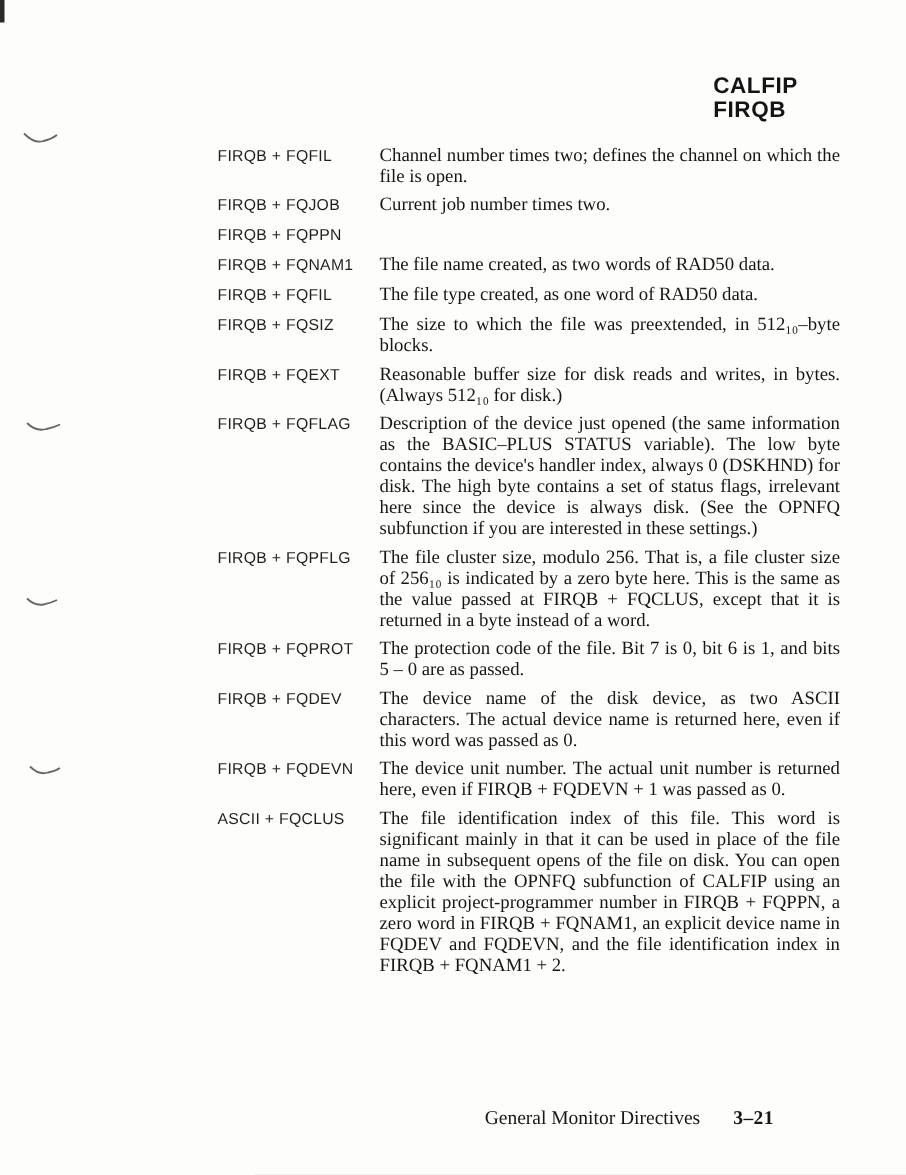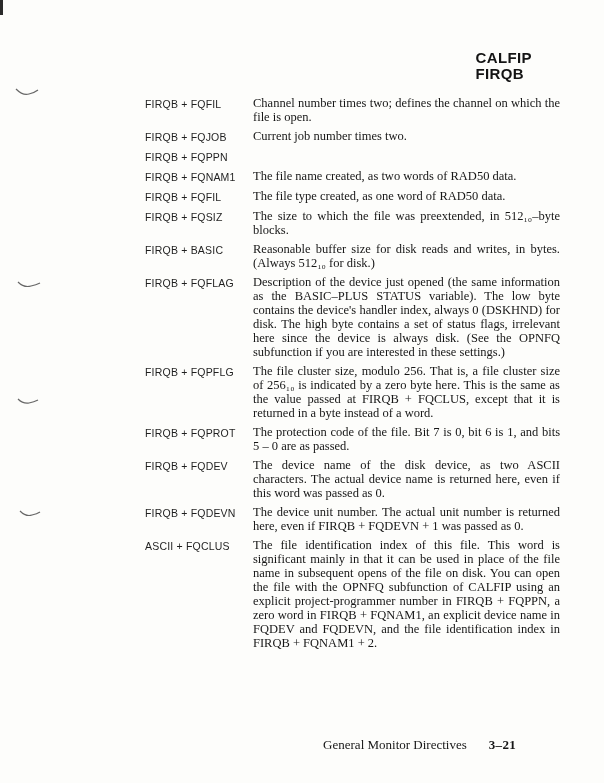--- a/index.html
+++ b/index.html
@@ -93,21 +93,21 @@
     </div>
     <div class="row">
       <div class="label">FIRQB + FQFIL</div>
       <div class="desc">The file type created, as one word of RAD50 data.</div>
     </div>
     <div class="row">
       <div class="label">FIRQB + FQSIZ</div>
       <div class="desc">The size to which the file was preextended, in 512₁₀–byte blocks.</div>
     </div>
     <div class="row">
-      <div class="label">FIRQB + BASIC</div>
+      <div class="label">FIRQB + FQEXT</div>
       <div class="desc">Reasonable buffer size for disk reads and writes, in bytes. (Always 512₁₀ for disk.)</div>
     </div>
     <div class="row">
       <div class="label">FIRQB + FQFLAG</div>
       <div class="desc">Description of the device just opened (the same information as the BASIC–PLUS STATUS variable). The low byte contains the device's handler index, always 0 (DSKHND) for disk. The high byte contains a set of status flags, irrelevant here since the device is always disk. (See the OPNFQ subfunction if you are interested in these settings.)</div>
     </div>
     <div class="row">
       <div class="label">FIRQB + FQPFLG</div>
       <div class="desc">The file cluster size, modulo 256. That is, a file cluster size of 256₁₀ is indicated by a zero byte here. This is the same as the value passed at FIRQB + FQCLUS, except that it is returned in a byte instead of a word.</div>
     </div>

